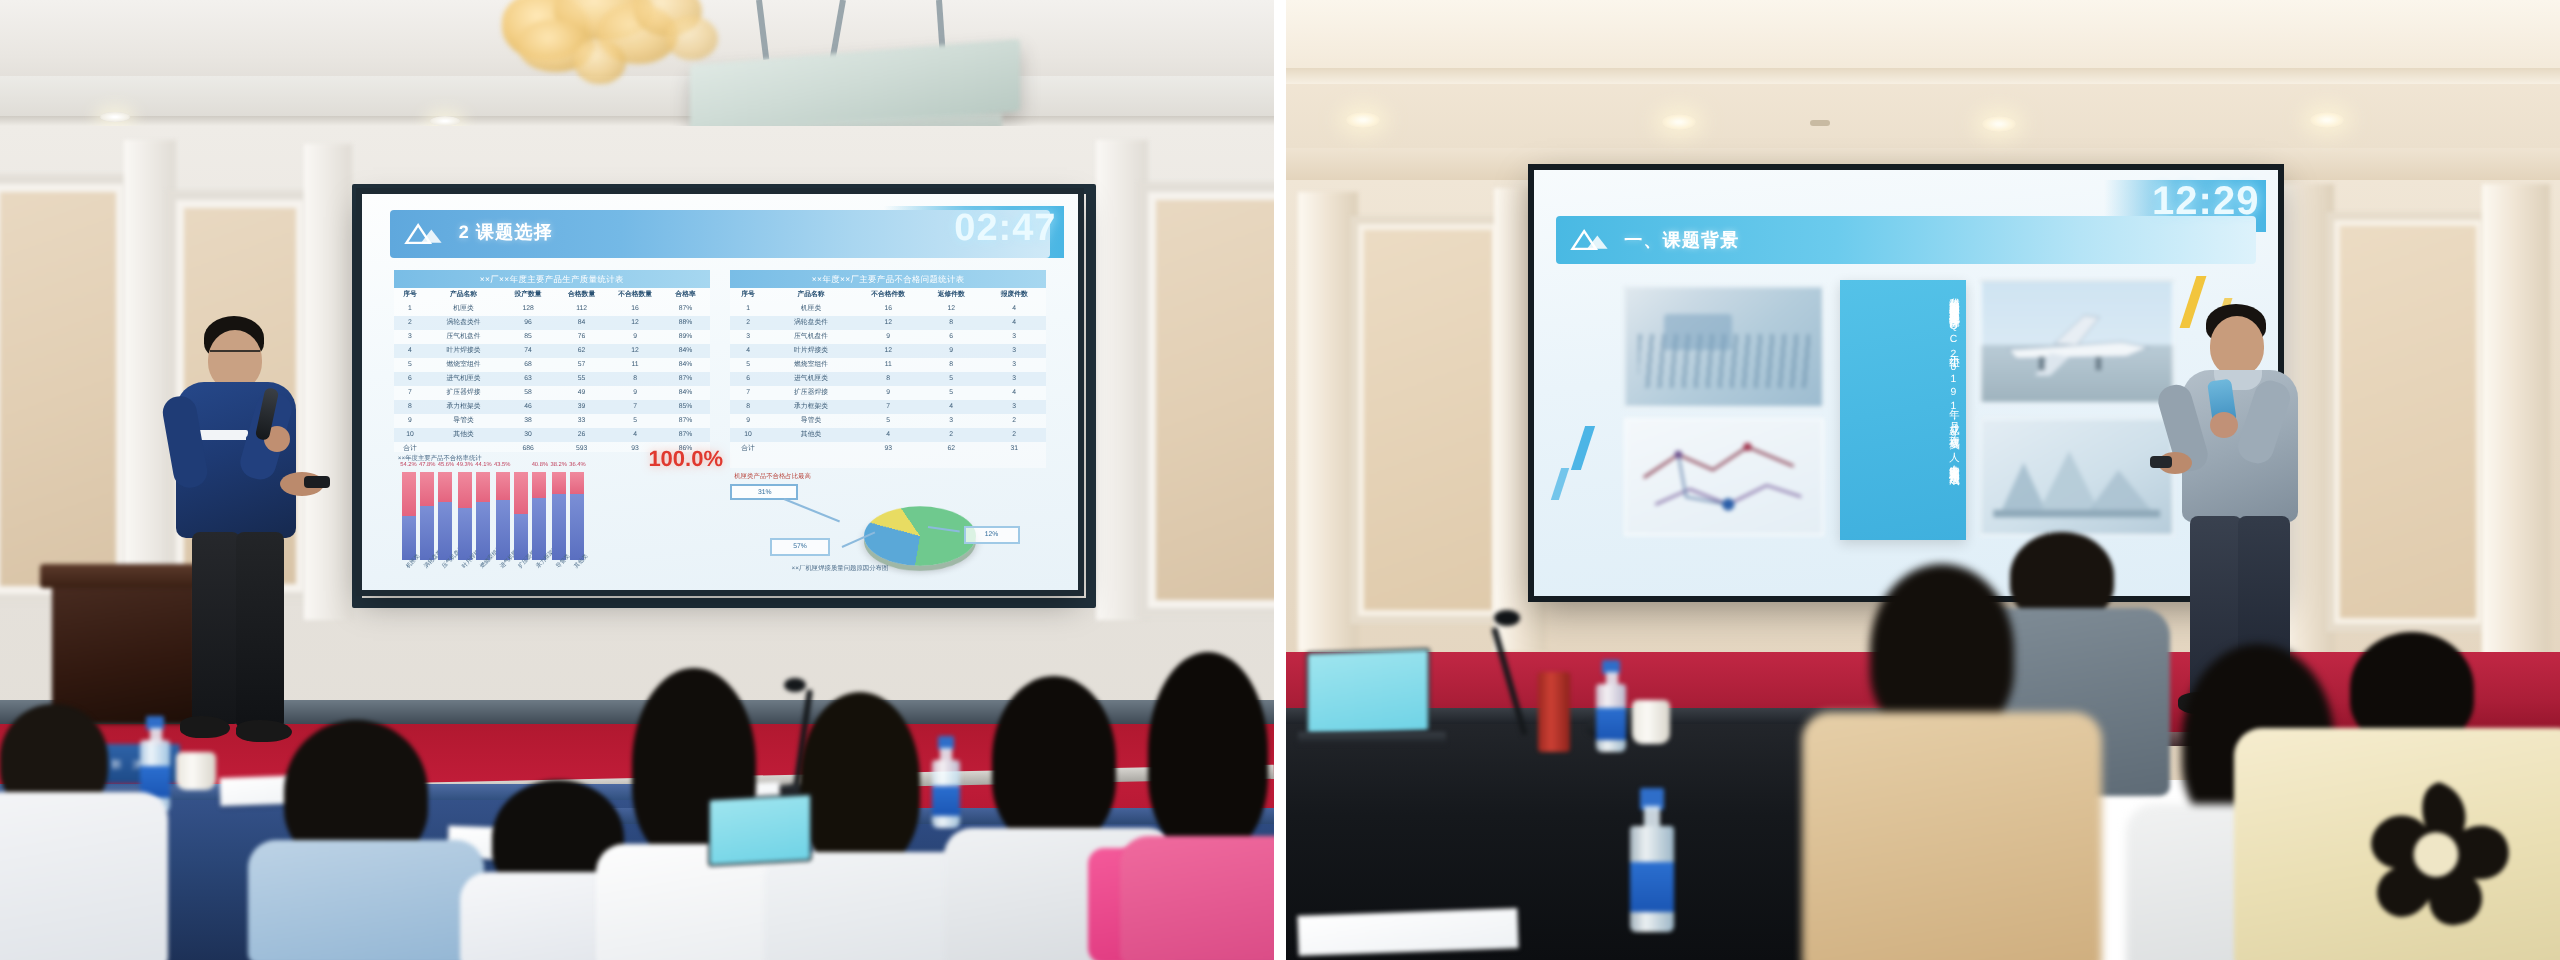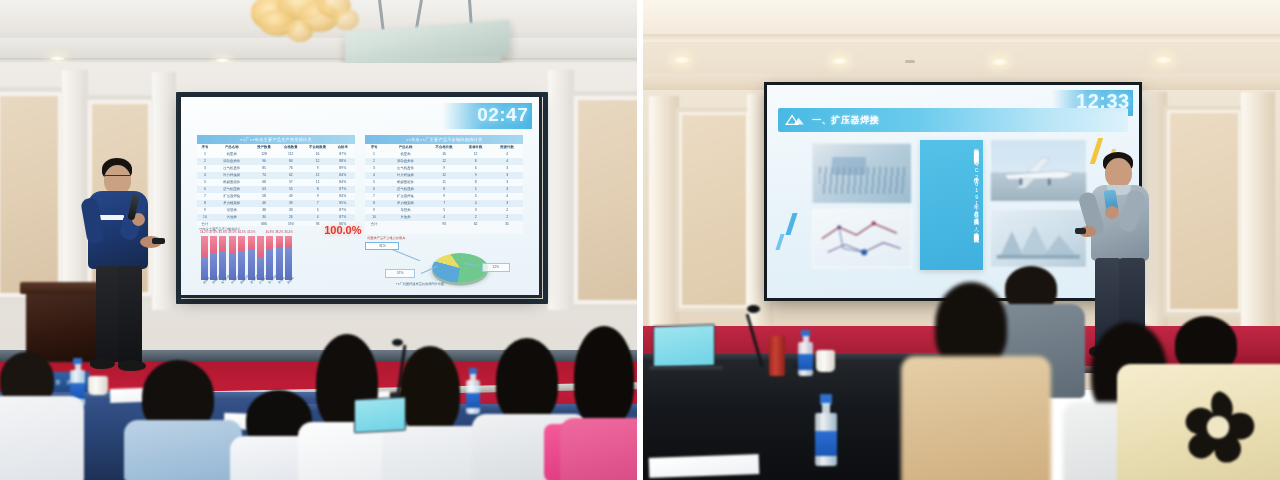--- a/index.html
+++ b/index.html
@@ -216,20 +216,29 @@
       <div class="l-pillar blur" style="left:152px; top:72px; width:24px; height:238px;"></div>
       <div class="l-pillar blur" style="left:548px; top:70px; width:26px; height:240px;"></div>
       <div class="l-panel blur" style="left:574px; top:96px; width:70px; height:208px;"></div>
 
       <div class="screen-frame-l"></div>
       <div class="screen-l">
         <div class="slide">
 
           <div class="clock-bg"></div>
 
+          <div class="slide-header">
+            <div class="slide-logo">
+              <svg viewBox="0 0 30 18" width="22" height="14">
+                <path d="M3 15 L11 3 L19 15 Z" fill="none" stroke="#ffffff" stroke-width="1.6"></path>
+                <path d="M13 15 L20 6 L27 15 Z" fill="#ffffff" opacity=".85"></path>
+              </svg>
+            </div>
+            <div class="slide-title">2 课题选择</div>
+          </div>
 
           <div class="clock">02:47</div>
 
           <div class="tbl" style="left:4.5%; top:19%; width:44%; height:46%;">
             <div class="tbl-head"></div>
             <div class="tbl-head-txt">××厂××年度主要产品生产质量统计表</div>
             <div id="t1-cols" class="tbl-row" style="top:9px;">
                 <div class="tbl-cell hdr" style="width: 10%;">序号</div>
                 <div class="tbl-cell hdr" style="width: 24%;">产品名称</div>
                 <div class="tbl-cell hdr" style="width: 17%;">投产数量</div>
@@ -634,24 +643,24 @@
           <div class="clock-bg" style="right:1.5%; top:2.5%; width:22%; height:12%;"></div>
 
           <div class="slide-header" style="left:3%; top:11%; width:94%; height:11%;
                       background:linear-gradient(90deg,#49b9e3 0%,#6bcbed 40%,#b5e4f6 75%,#ddf2fb 100%);">
             <div class="slide-logo">
               <svg viewBox="0 0 30 18" width="22" height="14">
                 <path d="M3 15 L11 3 L19 15 Z" fill="none" stroke="#ffffff" stroke-width="1.6"></path>
                 <path d="M13 15 L20 6 L27 15 Z" fill="#ffffff" opacity=".85"></path>
               </svg>
             </div>
-            <div class="slide-title">一、扩压器焊接</div>
-          </div>
-
-          <div class="clock" style="right:2.5%; top:2.5%; font-size:20px;">12:33</div>
+            <div class="slide-title">一、课题背景</div>
+          </div>
+
+          <div class="clock" style="right:2.5%; top:2.5%; font-size:20px;">12:29</div>
 
           <div class="accent-slash" style="left:88%; top:25%; width:5px; height:26px;"></div>
           <div class="accent-slash" style="left:92%; top:30%; width:4px; height:20px; opacity:.8;"></div>
           <div class="accent-slash blue" style="left:6%; top:60%; width:5px; height:22px;"></div>
           <div class="accent-slash blue" style="left:3%; top:70%; width:4px; height:16px; opacity:.75;"></div>
 
           <div class="r-img blur" style="left:12%; top:27%; width:27%; height:29%;
                       background:linear-gradient(140deg,#dfe8ee 0%,#c9d9e4 25%,#b3ccdb 55%,#9dbcd0 100%);">
             <div style="position:absolute; left:6%; top:40%; width:88%; height:45%;
                         background:repeating-linear-gradient(95deg,rgba(90,130,160,.45) 0 2px,rgba(255,255,255,0) 2px 6px);"></div>

